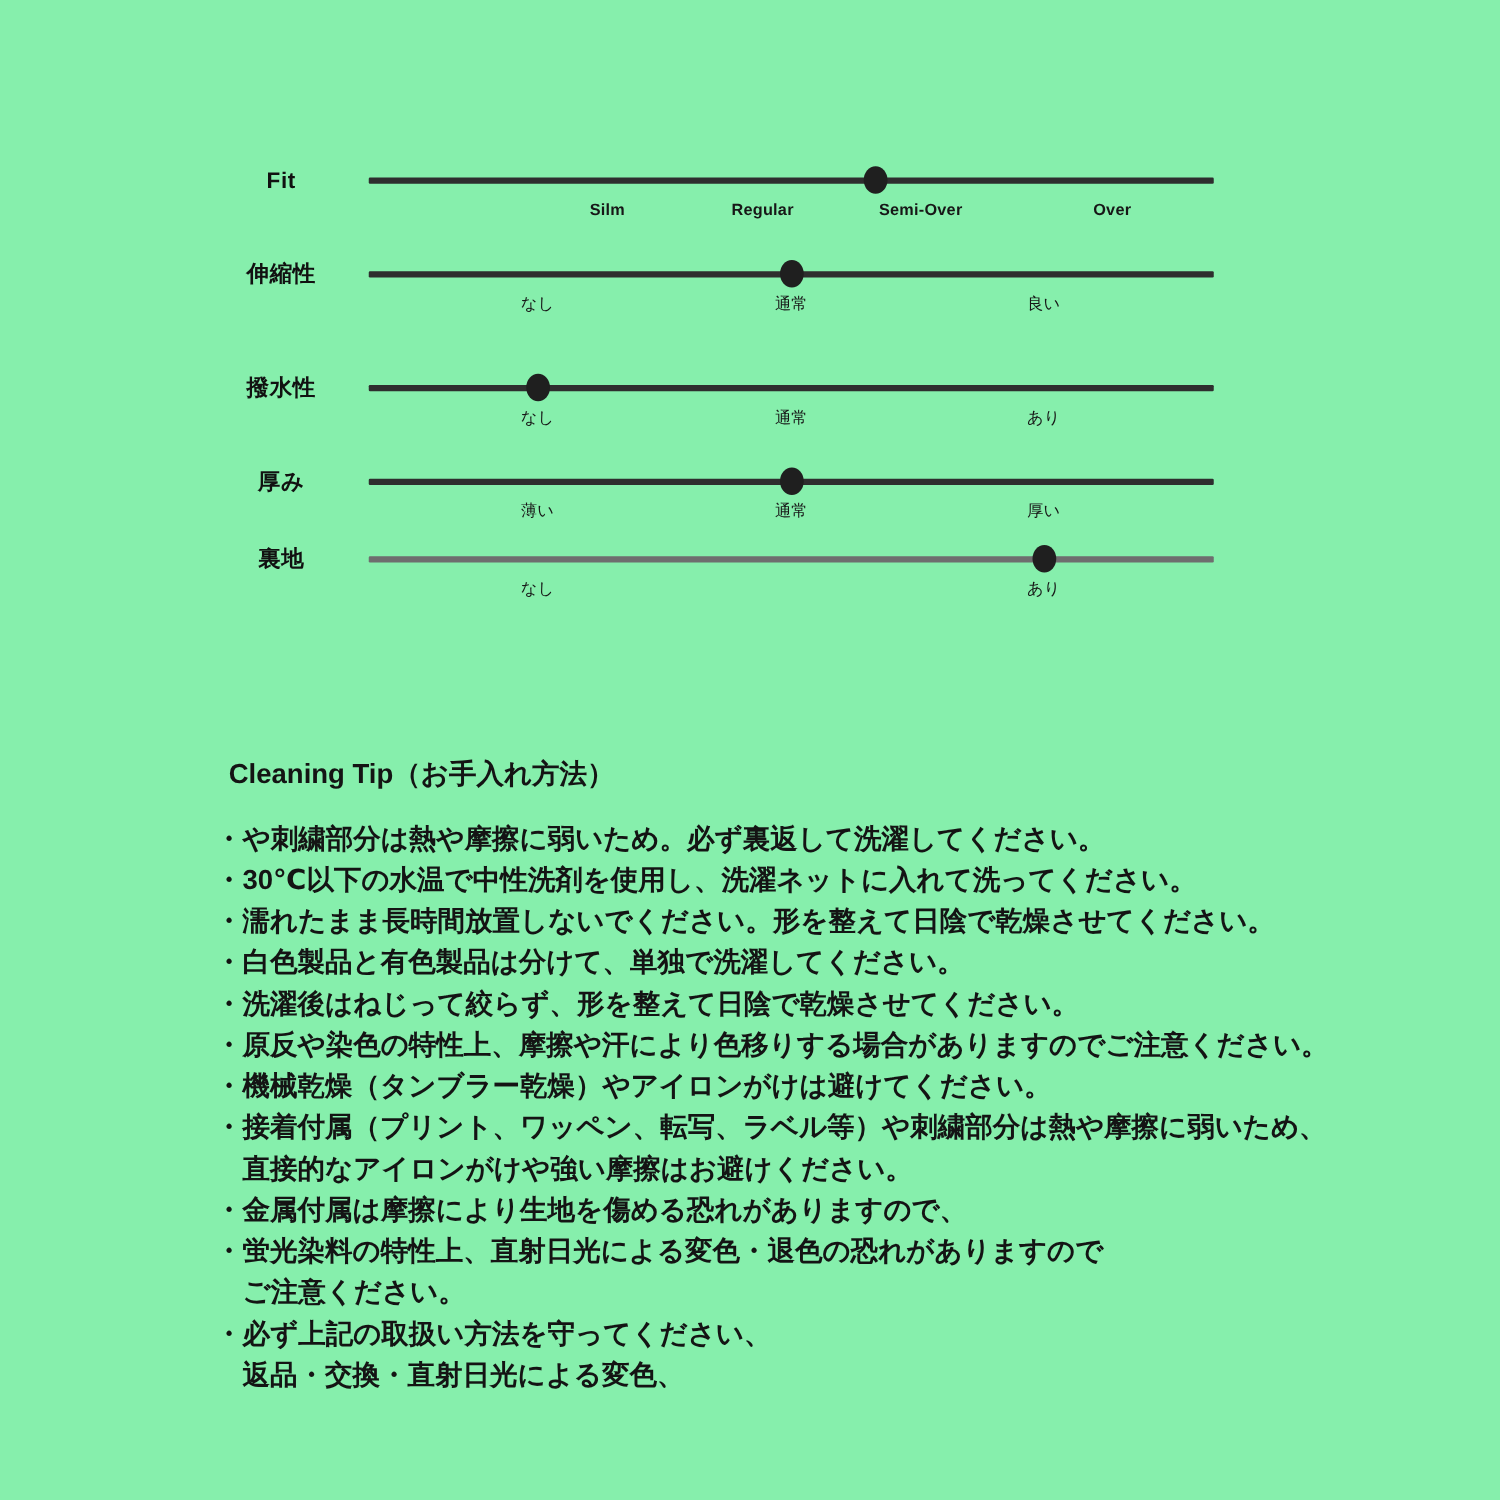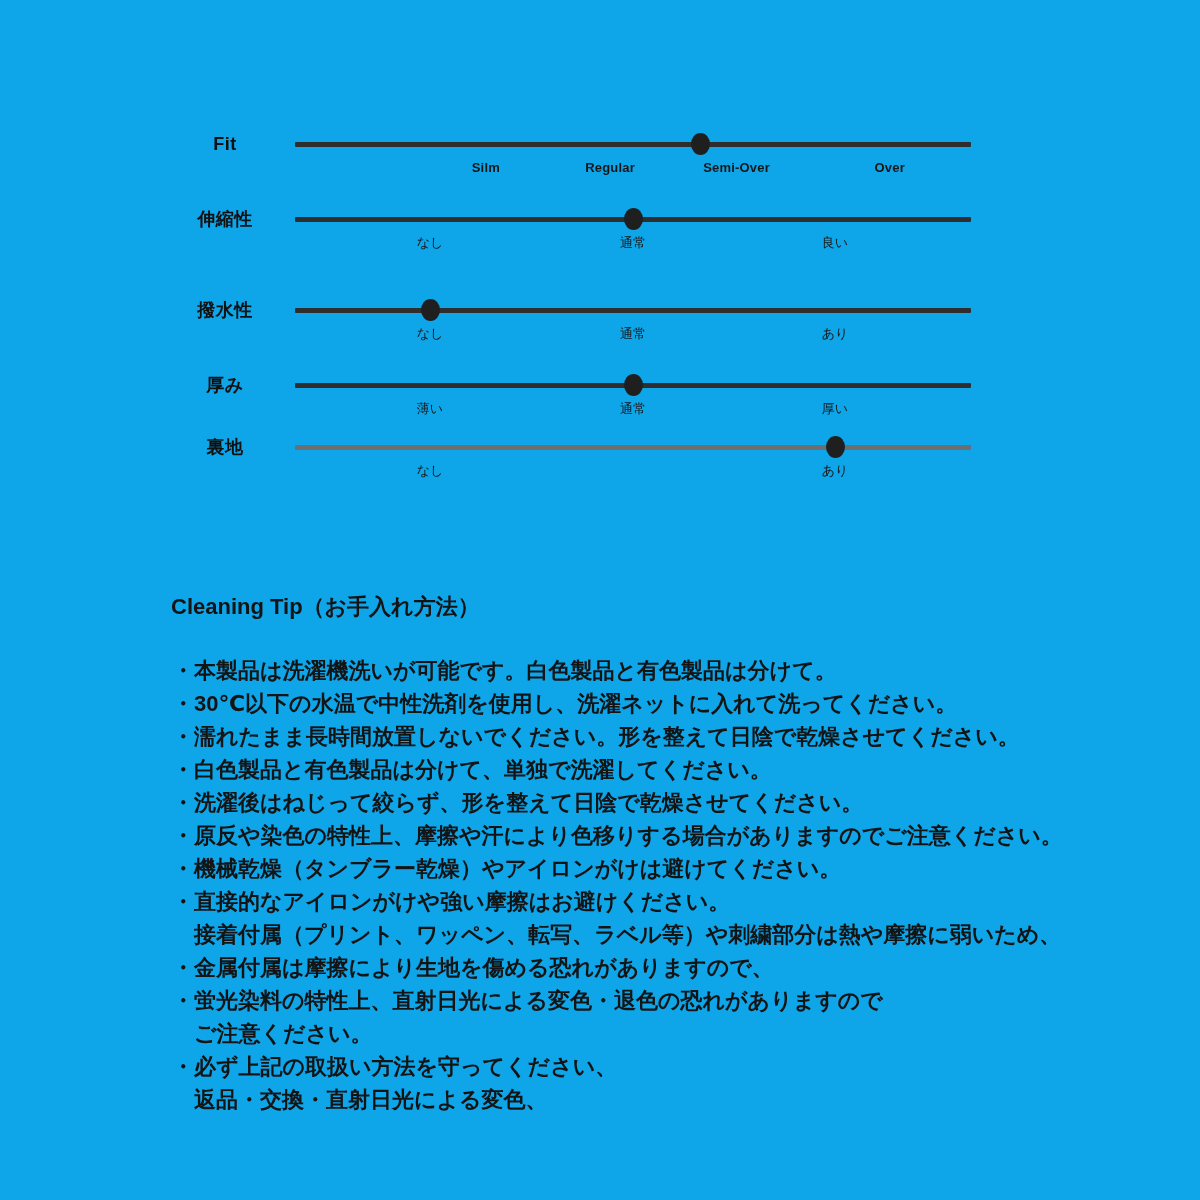--- a/index.html
+++ b/index.html
@@ -1,19 +1,19 @@
 <!DOCTYPE html>
 <html><head>
 <meta charset="utf-8">
 <style>
   html,body{margin:0;padding:0;background:#ffffff;}
   .page{
     position:relative;
     width:1200px;height:1200px;
-    background:#0ea5e9;
+    background:#86efac;
     font-family:"Liberation Sans","DejaVu Sans",sans-serif;
     color:#111111;
     overflow:hidden;
   }
   
   .scale-row{position:absolute;left:0;width:1200px;height:0;}
   .row-label{
     position:absolute;left:158px;top:-12px;width:134px;
     text-align:center;font-size:18px;font-weight:700;line-height:24px;
     letter-spacing:0.5px;
@@ -28,21 +28,21 @@
     background:#1f1f1f;border-radius:50%;
   }
   .tick{
     position:absolute;top:16px;width:140px;margin-left:-70px;
     text-align:center;font-size:13px;font-weight:500;line-height:16px;
     color:#171717;
   }
   .tick.en{font-weight:700;letter-spacing:0.2px;text-align:right;}
   
   .care-heading{
-    position:absolute;left:171px;top:593px;margin:0;
+    position:absolute;left:171px;top:593px;margin:12px;
     font-size:22px;font-weight:600;line-height:28px;color:#141414;
   }
   .care-list{position:absolute;left:172px;top:654px;width:900px;}
   .care-item{display:flex;align-items:flex-start;}
   .care-bullet{
     flex:none;width:22px;font-size:22px;font-weight:700;line-height:33px;
   }
   .care-lines{flex:1;}
   .care-line{
     font-size:22px;font-weight:700;line-height:33px;
@@ -99,21 +99,21 @@
     <span class="tick" style="left:835px">あり</span>
   </div>
 
   <h2 class="care-heading">Cleaning Tip（お手入れ方法）</h2>
 
   <div class="care-list">
 
     <div class="care-item">
       <span class="care-bullet">・</span>
       <div class="care-lines">
-          <div class="care-line">本製品は洗濯機洗いが可能です。白色製品と有色製品は分けて。</div>
+          <div class="care-line">や刺繍部分は熱や摩擦に弱いため。必ず裏返して洗濯してください。</div>
         </div>
     </div>
 
     <div class="care-item">
       <span class="care-bullet">・</span>
       <div class="care-lines">
           <div class="care-line">30℃以下の水温で中性洗剤を使用し、洗濯ネットに入れて洗ってください。</div>
         </div>
     </div>
 
@@ -148,22 +148,22 @@
     <div class="care-item">
       <span class="care-bullet">・</span>
       <div class="care-lines">
           <div class="care-line">機械乾燥（タンブラー乾燥）やアイロンがけは避けてください。</div>
         </div>
     </div>
 
     <div class="care-item">
       <span class="care-bullet">・</span>
       <div class="care-lines">
+        <div class="care-line">接着付属（プリント、ワッペン、転写、ラベル等）や刺繍部分は熱や摩擦に弱いため、</div>
         <div class="care-line">直接的なアイロンがけや強い摩擦はお避けください。</div>
-        <div class="care-line">接着付属（プリント、ワッペン、転写、ラベル等）や刺繍部分は熱や摩擦に弱いため、</div>
       </div>
     </div>
 
     <div class="care-item">
       <span class="care-bullet">・</span>
       <div class="care-lines">
         <div class="care-line">金属付属は摩擦により生地を傷める恐れがありますので、</div>
       </div>
     </div>
 

